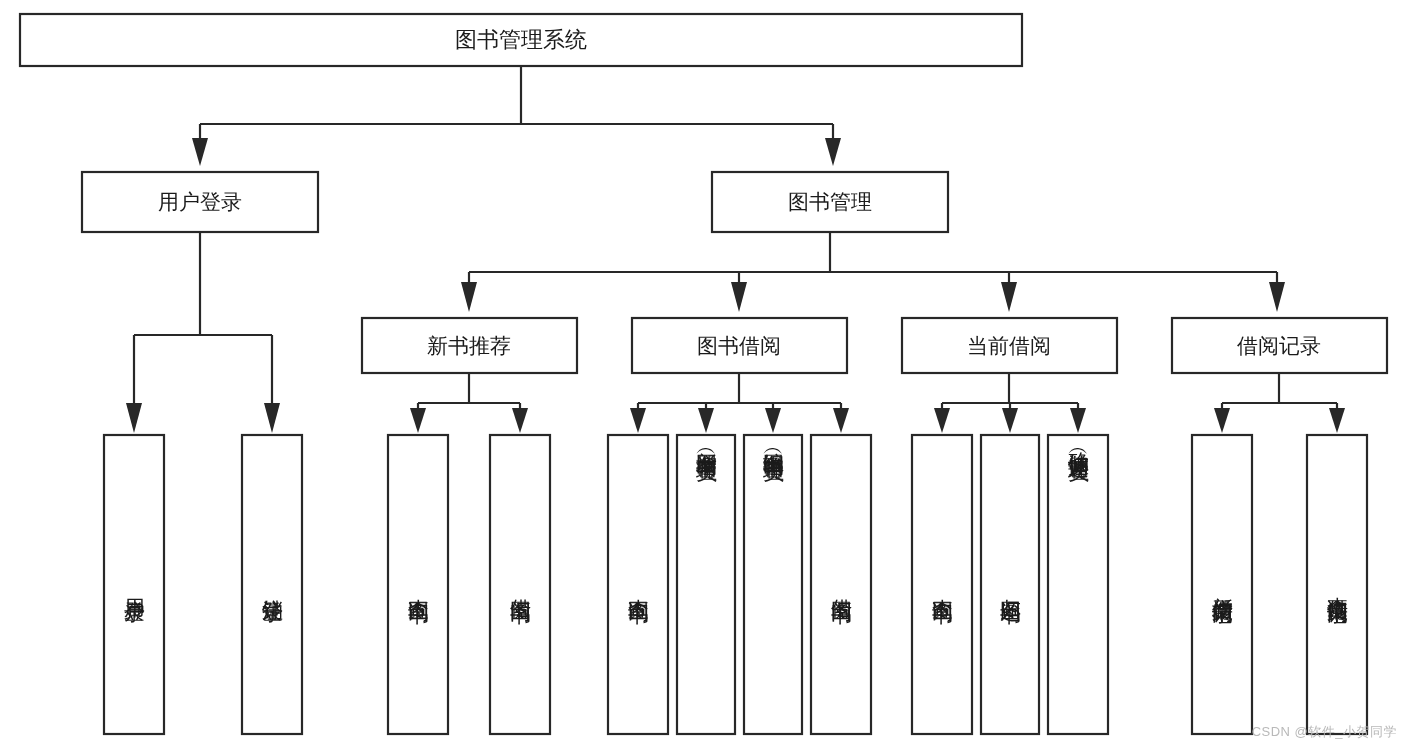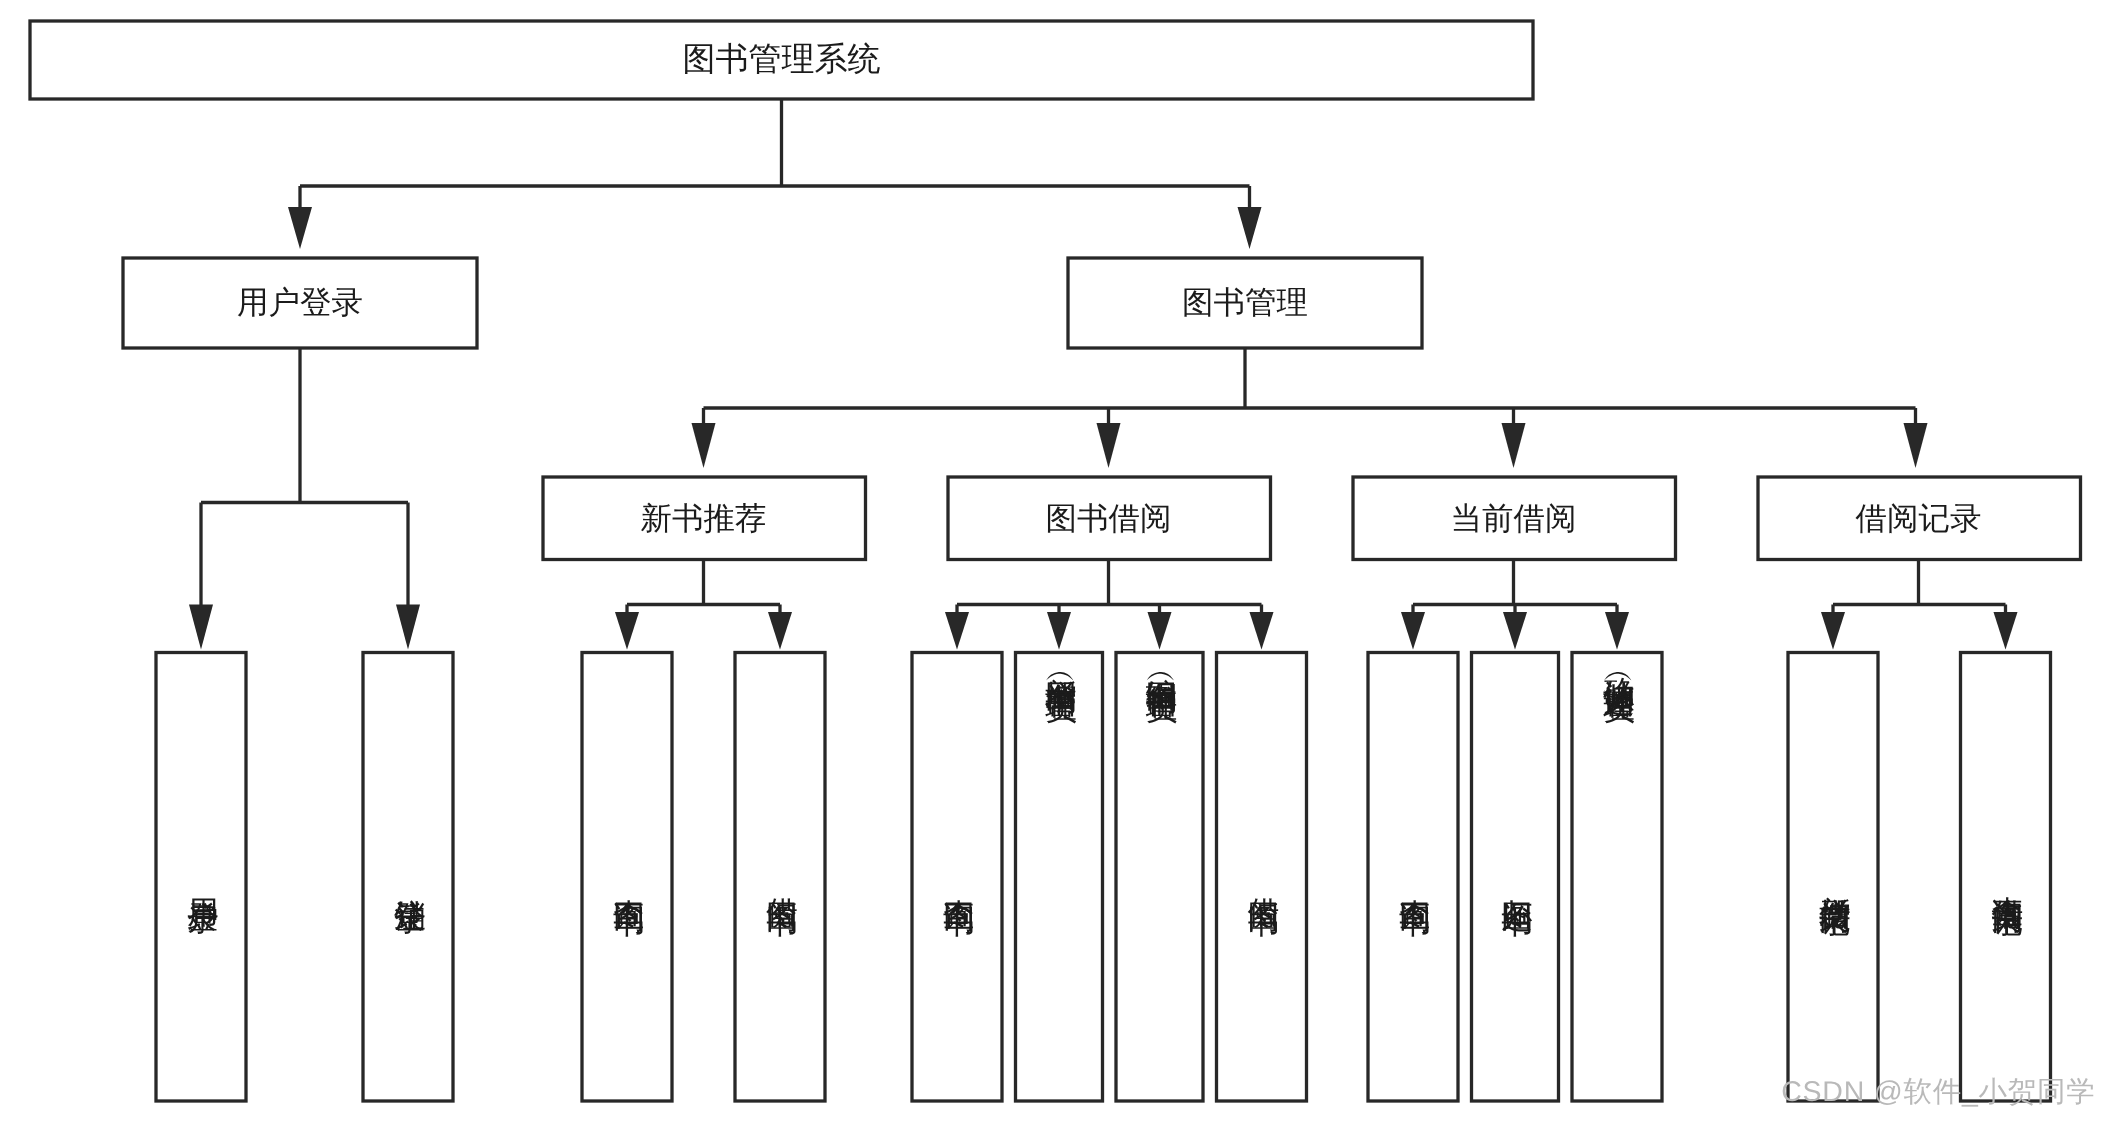--- a/index.html
+++ b/index.html
@@ -68,21 +68,21 @@
     letter-spacing: 1.5px;
     color: #1b1b1b;
     white-space: nowrap;
     text-align: center;
   }
   .watermark {
     position: absolute;
     right: 8px;
     bottom: 6px;
     font-family: "Liberation Sans", "DejaVu Sans", sans-serif;
-    font-size: 19px;
+    font-size: 13px;
     color: #b9b9b9;
     letter-spacing: 0.5px;
     user-select: none;
   }
 </style>
 </head>
 <body>
 
 <div id="diagram-root">
 

